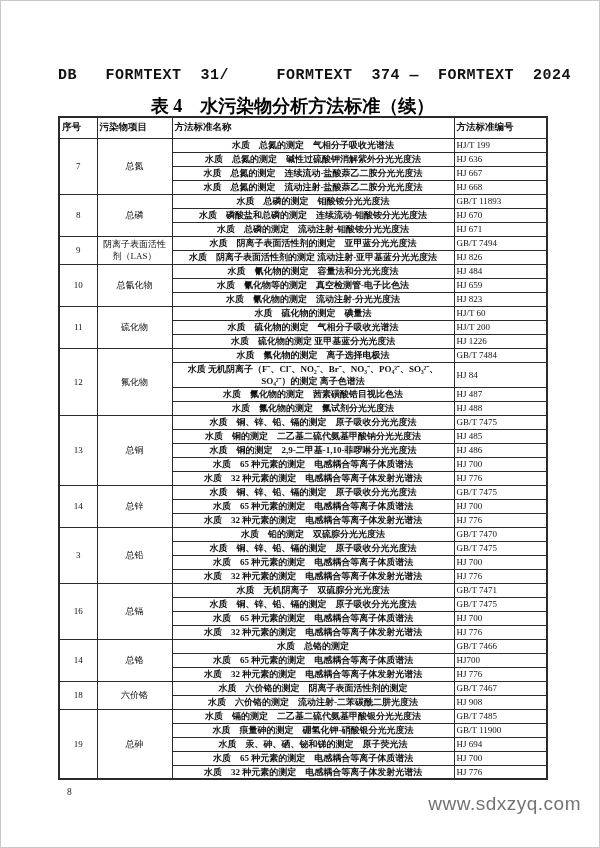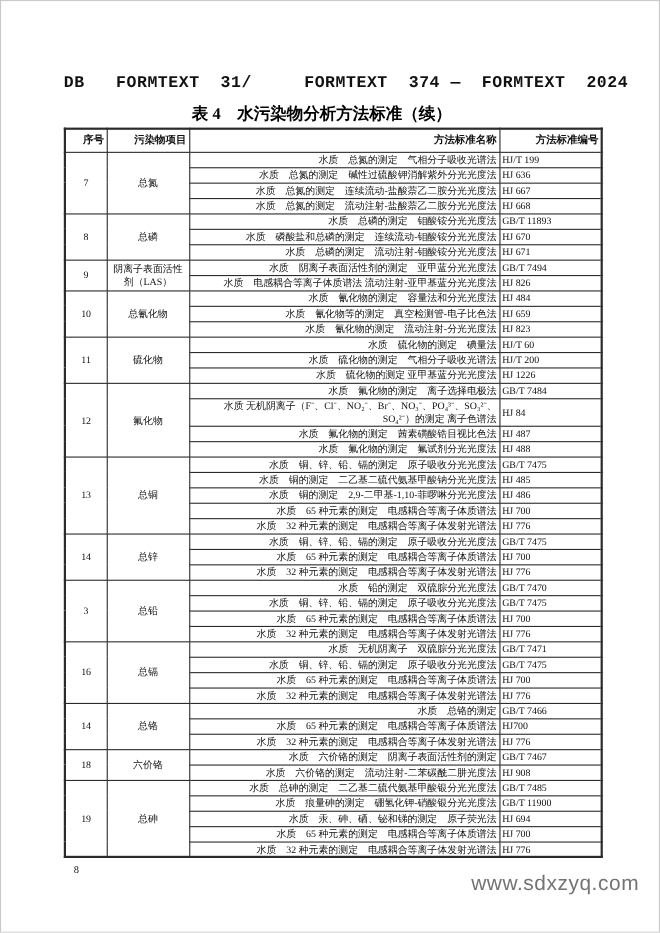--- a/index.html
+++ b/index.html
@@ -21,21 +21,21 @@
     font-size:15px;
     letter-spacing:0.5px;
     white-space:pre;
     color:#111;
   }
   .table-title{
     position:absolute;
     left:0;top:93px;width:583px;
     text-align:center;
     font-weight:bold;
-    font-size:15px;
+    font-size:18px;
     color:#000;
     white-space:pre;
   }
   table.std-table{
     position:absolute;
     left:57px;top:115px;
     width:488px;
     border-collapse:collapse;
     table-layout:fixed;
     font-size:9px;
@@ -45,35 +45,36 @@
     border:1px solid #2b2b2b;
     padding:0 2px;
     box-sizing:border-box;
     overflow:hidden;
   }
   table.std-table{border:2px solid #2b2b2b;}
   table.std-table th{
     height:21px;
     font-size:9.5px;
     font-weight:bold;
-    text-align:right;
+    text-align:left;
     vertical-align:middle;
   }
   table.std-table td{
     height:14px;
     line-height:1.35;
     vertical-align:middle;
   }
   td.c-no, td.c-pollutant{
     text-align:center;
   }
   td.c-method{
-    text-align:right;
+    text-align:center;
     padding-left:3px;
     white-space:pre-wrap;
+    font-weight:bold;
   }
   td.c-code{
     text-align:left;
     white-space:nowrap;
   }
   .page-number{
     position:absolute;
     left:66px;top:786px;
     font-size:9.5px;
     color:#222;
@@ -142,21 +143,21 @@
           <td class="c-method">水质　总磷的测定　流动注射-钼酸铵分光光度法</td>
           <td class="c-code">HJ 671</td>
         </tr>
         <tr>
           <td class="c-no" rowspan="2">9</td>
           <td class="c-pollutant" rowspan="2">阴离子表面活性剂（LAS）</td>
           <td class="c-method">水质　阴离子表面活性剂的测定　亚甲蓝分光光度法</td>
           <td class="c-code">GB/T 7494</td>
         </tr>
         <tr>
-          <td class="c-method">水质　电感耦合等离子体质谱法 流动注射-亚甲基蓝分光光度法</td>
+          <td class="c-method">水质　阴离子表面活性剂的测定 流动注射-亚甲基蓝分光光度法</td>
           <td class="c-code">HJ 826</td>
         </tr>
         <tr>
           <td class="c-no" rowspan="3">10</td>
           <td class="c-pollutant" rowspan="3">总氰化物</td>
           <td class="c-method">水质　氰化物的测定　容量法和分光光度法</td>
           <td class="c-code">HJ 484</td>
         </tr>
         <tr>
           <td class="c-method">水质　氰化物等的测定　真空检测管-电子比色法</td>
@@ -290,21 +291,21 @@
           <td class="c-method">水质　六价铬的测定　阴离子表面活性剂的测定</td>
           <td class="c-code">GB/T 7467</td>
         </tr>
         <tr>
           <td class="c-method">水质　六价铬的测定　流动注射-二苯碳酰二肼光度法</td>
           <td class="c-code">HJ 908</td>
         </tr>
         <tr>
           <td class="c-no" rowspan="5">19</td>
           <td class="c-pollutant" rowspan="5">总砷</td>
-          <td class="c-method">水质　总砷的测定　二乙基二硫代氨基甲酸银分光光度法</td>
+          <td class="c-method">水质　镉的测定　二乙基二硫代氨基甲酸银分光光度法</td>
           <td class="c-code">GB/T 7485</td>
         </tr>
         <tr>
           <td class="c-method">水质　痕量砷的测定　硼氢化钾-硝酸银分光光度法</td>
           <td class="c-code">GB/T 11900</td>
         </tr>
         <tr>
           <td class="c-method">水质　汞、砷、硒、铋和锑的测定　原子荧光法</td>
           <td class="c-code">HJ 694</td>
         </tr>

